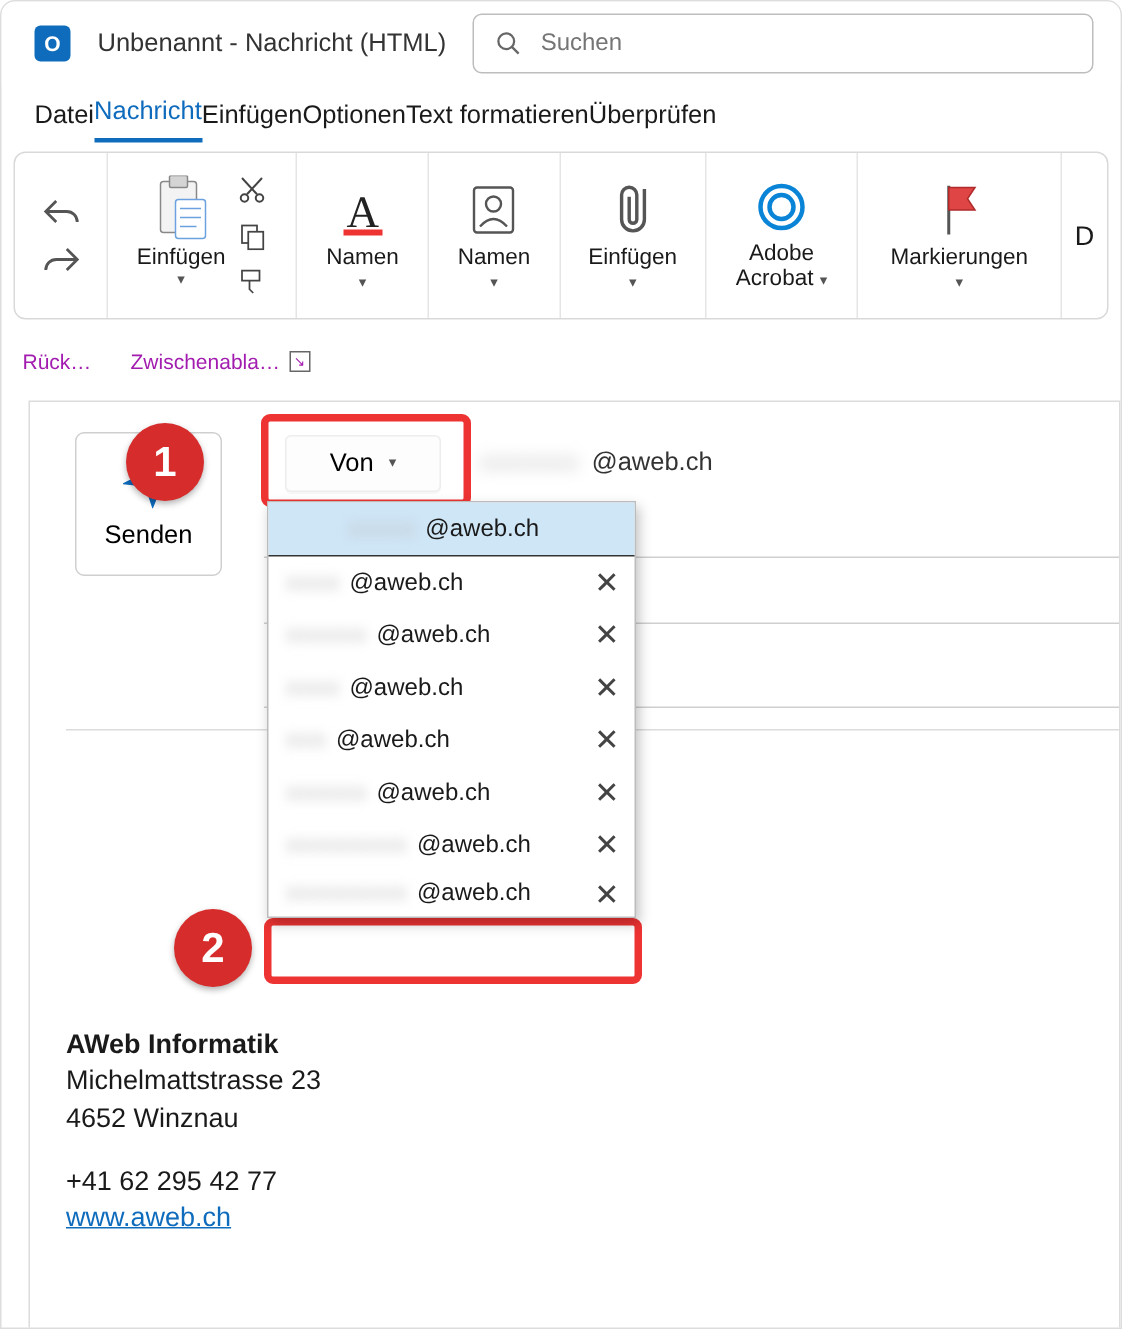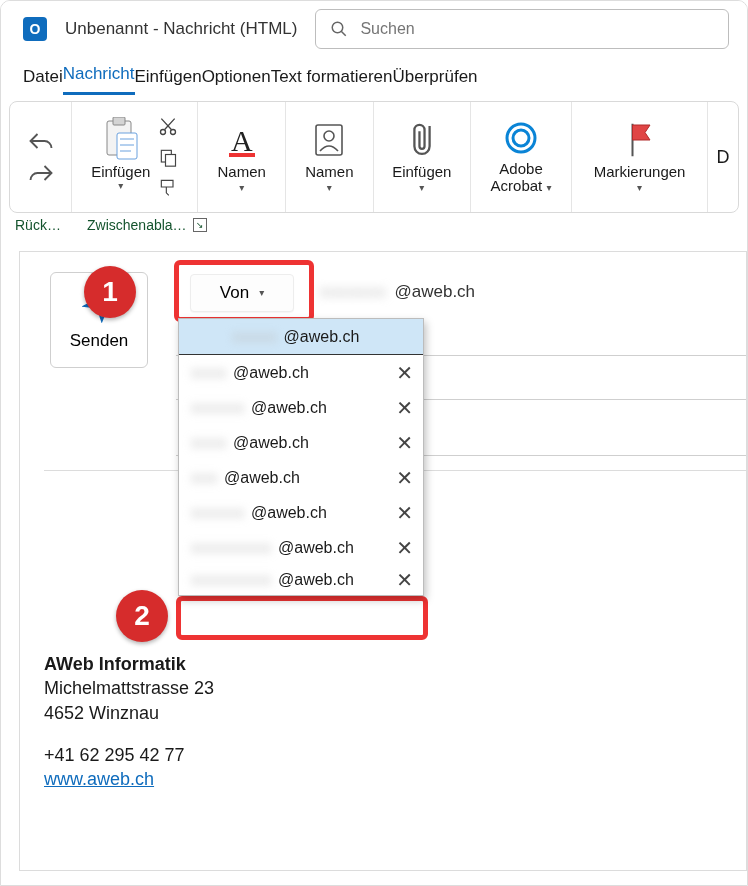--- a/index.html
+++ b/index.html
@@ -89,21 +89,21 @@
   .chev { font-size: 10px; color: #555; margin-top: -2px; }
 
   .paste-main { display: flex; flex-direction: column; align-items: center; gap: 2px; }
   .paste-side { display: flex; flex-direction: column; gap: 10px; margin-left: 8px; }
   .paste-row { display: flex; align-items: flex-start; }
 
   .undo-redo { display: flex; flex-direction: column; gap: 10px; align-items: center; }
 
   .ribbon-bottom {
     display: flex; gap: 14px; padding: 4px 14px 0 14px;
-    font-size: 14px; color: #14532d;
+    font-size: 14px; color: #a21caf; margin-top: 16px;
   }
   .group-caption { display: flex; align-items: center; gap: 6px; }
   .group-caption.small { width: 58px; }
   .group-caption.zw { width: 126px; }
   .dialog-launcher {
     width: 14px; height: 14px; border: 1px solid #666;
     display: inline-flex; align-items: center; justify-content: center;
     font-size: 9px;
   }
 
@@ -197,21 +197,21 @@
   .dd-item.sel { background: #cfe6f7; font-weight: 500; justify-content: center; padding-left: 0; }
   .dd-sep { border-top: 1px solid #333; margin: 0 0 0 0; }
   .dd-item .close {
     margin-left: auto; font-size: 20px; color: #444;
   }
   .dd-item .blur-name { display:inline-block; filter: blur(4px); color:#bdbdbd; margin-right: 6px; letter-spacing: 1px; }
   .dd-item.more { border-top: 1px solid #333; font-size: 16px; }
 
   
   .signature {
-    position: absolute; left: 24px; top: 400px;
+    position: absolute; left: 24px; top: 416px;
     font-size: 18px; line-height: 1.35;
   }
   .signature .bold { font-weight: 700; }
   .signature a { color: #0f6cbd; text-decoration: underline; }
 
   .ellipsis { overflow: hidden; text-overflow: ellipsis; white-space: nowrap; }
 </style>
 </head>
 <body>
 

